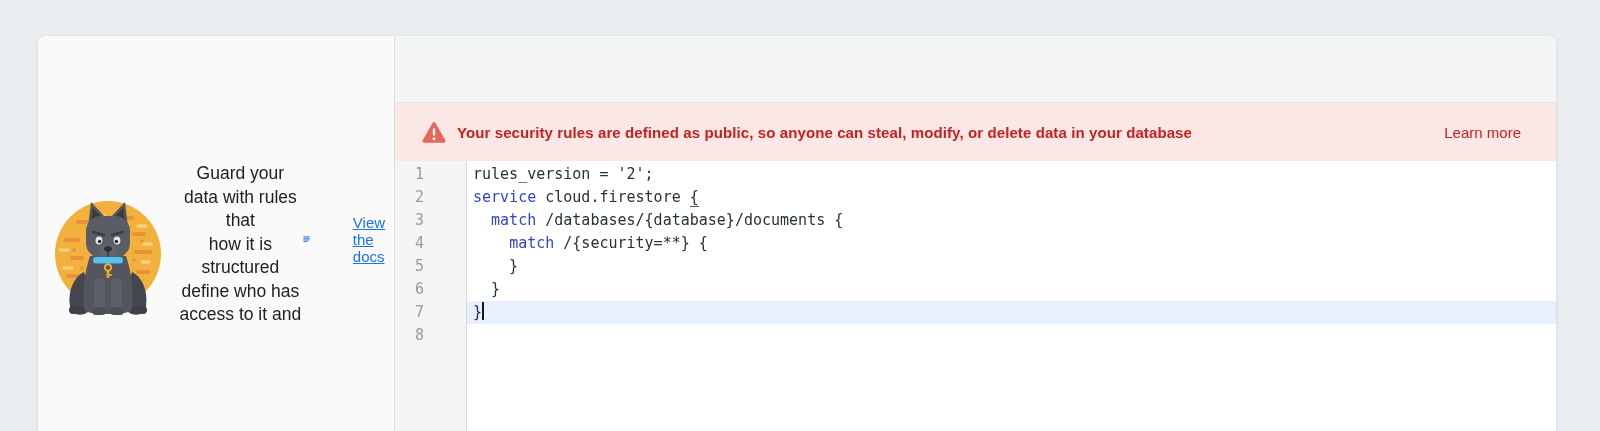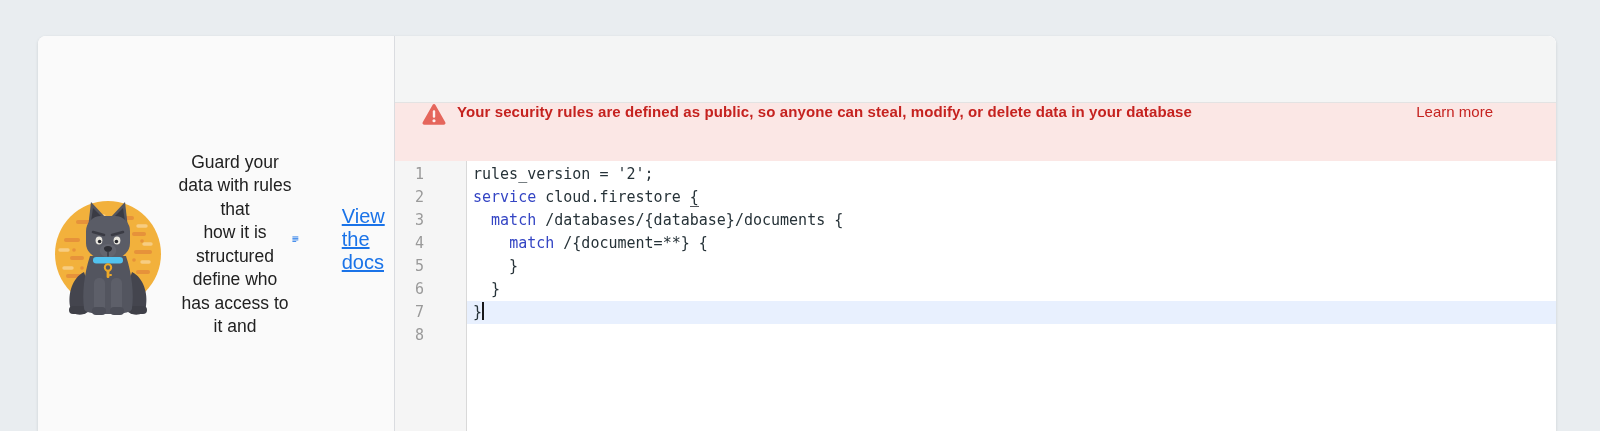--- a/index.html
+++ b/index.html
@@ -15,26 +15,26 @@
     position:absolute;left:38px;top:36px;width:1518px;height:395px;
     background:var(--card-bg);border-radius:8px 8px 0 0;overflow:hidden;
     box-shadow:0 1px 3px rgba(60,64,67,.18);display:flex;
   }
   
   .left-panel{width:357px;height:100%;background:var(--left-bg);border-right:1px solid #dadce0;
     display:flex;flex-direction:row;align-items:center;flex:none;}
   .dog-wrap{margin-top:56px;width:140px;height:136px;}
   .guard-heading{margin-top:22px;font-size:17.5px;line-height:23.5px;color:#212121;text-align:center;}
   .docs-link{margin-top:11px;display:flex;align-items:center;gap:8px;cursor:pointer;}
-  .docs-link a{color:var(--accent-blue);font-size:20px;text-decoration:underline;margin-left:35px;}
+  .docs-link a{color:var(--accent-blue);font-size:15px;text-decoration:underline;margin-left:35px;}
   
   .right-panel{flex:1;height:100%;display:flex;flex-direction:column;background:#fff;}
   .toolbar{height:67px;background:var(--toolbar-bg);border-bottom:1px solid #e3e3e3;flex:none;}
-  .banner{height:58px;background:var(--banner-bg);display:flex;
-    padding:0 63px 0 26px;flex:none;}
+  .banner{height:58px;background:var(--banner-bg);display:flex;align-items:center;
+    padding:0 35px 0 26px;flex:none;}
   .banner .warn-icon{flex:none;margin-right:10px;display:flex;}
   .banner-msg{color:var(--banner-red);font-size:15px;font-weight:600;letter-spacing:.1px;}
   .banner-spacer{flex:1;}
   .learn-more{color:var(--banner-red);font-size:15px;font-weight:400;cursor:pointer;white-space:nowrap;}
   
   .editor{flex:1;display:flex;overflow:hidden;background:#fff;}
   .gutter{width:72px;flex:none;background:var(--gutter-bg);border-right:1px solid #d9d9d9;padding-top:2px;}
   .ln{height:23px;line-height:23px;text-align:right;padding-right:42px;color:var(--line-num);
     font-family:"DejaVu Sans Mono",monospace;font-size:15px;}
   .code{flex:1;padding-top:2px;font-family:"DejaVu Sans Mono",monospace;font-size:15px;color:var(--plain);}
@@ -165,20 +165,20 @@
           <div class="ln">4</div>
           <div class="ln">5</div>
           <div class="ln">6</div>
           <div class="ln">7</div>
           <div class="ln">8</div>
         </div>
       <div class="code">
           <div class="code-line"><span class="tok-plain">rules_version = '2';</span></div>
           <div class="code-line"><span class="tok-keyword">service</span><span class="tok-plain"> cloud.firestore </span><span class="tok-bracket">{</span></div>
           <div class="code-line"><span class="tok-plain">  </span><span class="tok-keyword">match</span><span class="tok-plain"> /databases/{database}/documents {</span></div>
-          <div class="code-line"><span class="tok-plain">    </span><span class="tok-keyword">match</span><span class="tok-plain"> /{document=**} {</span></div>
+          <div class="code-line"><span class="tok-plain">    </span><span class="tok-keyword">match</span><span class="tok-plain"> /{security=**} {</span></div>
           <div class="code-line"><span class="tok-plain">    }</span></div>
           <div class="code-line"><span class="tok-plain">  }</span></div>
           <div class="code-line active"><span class="tok-plain">}</span><span class="cursor"></span></div>
         </div>
     </div>
   </div>
 </div>
 
 </body></html>

